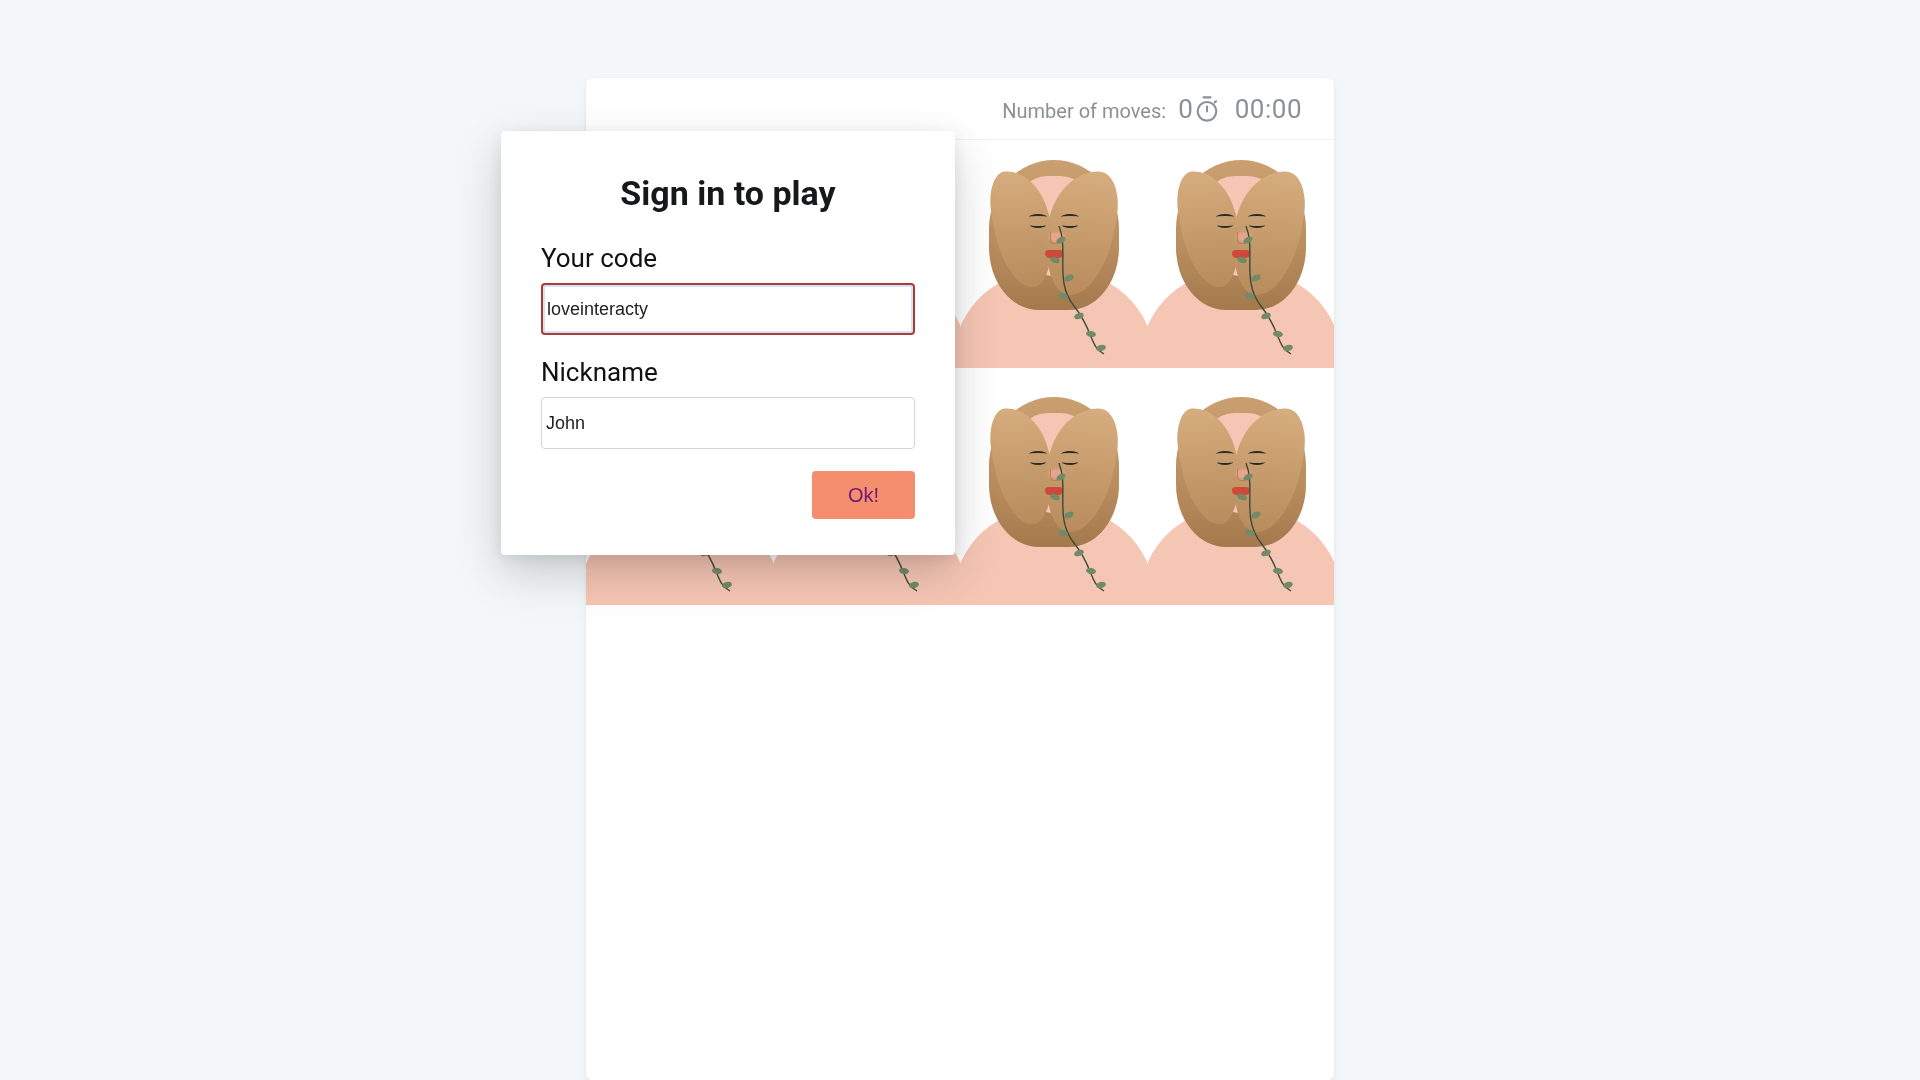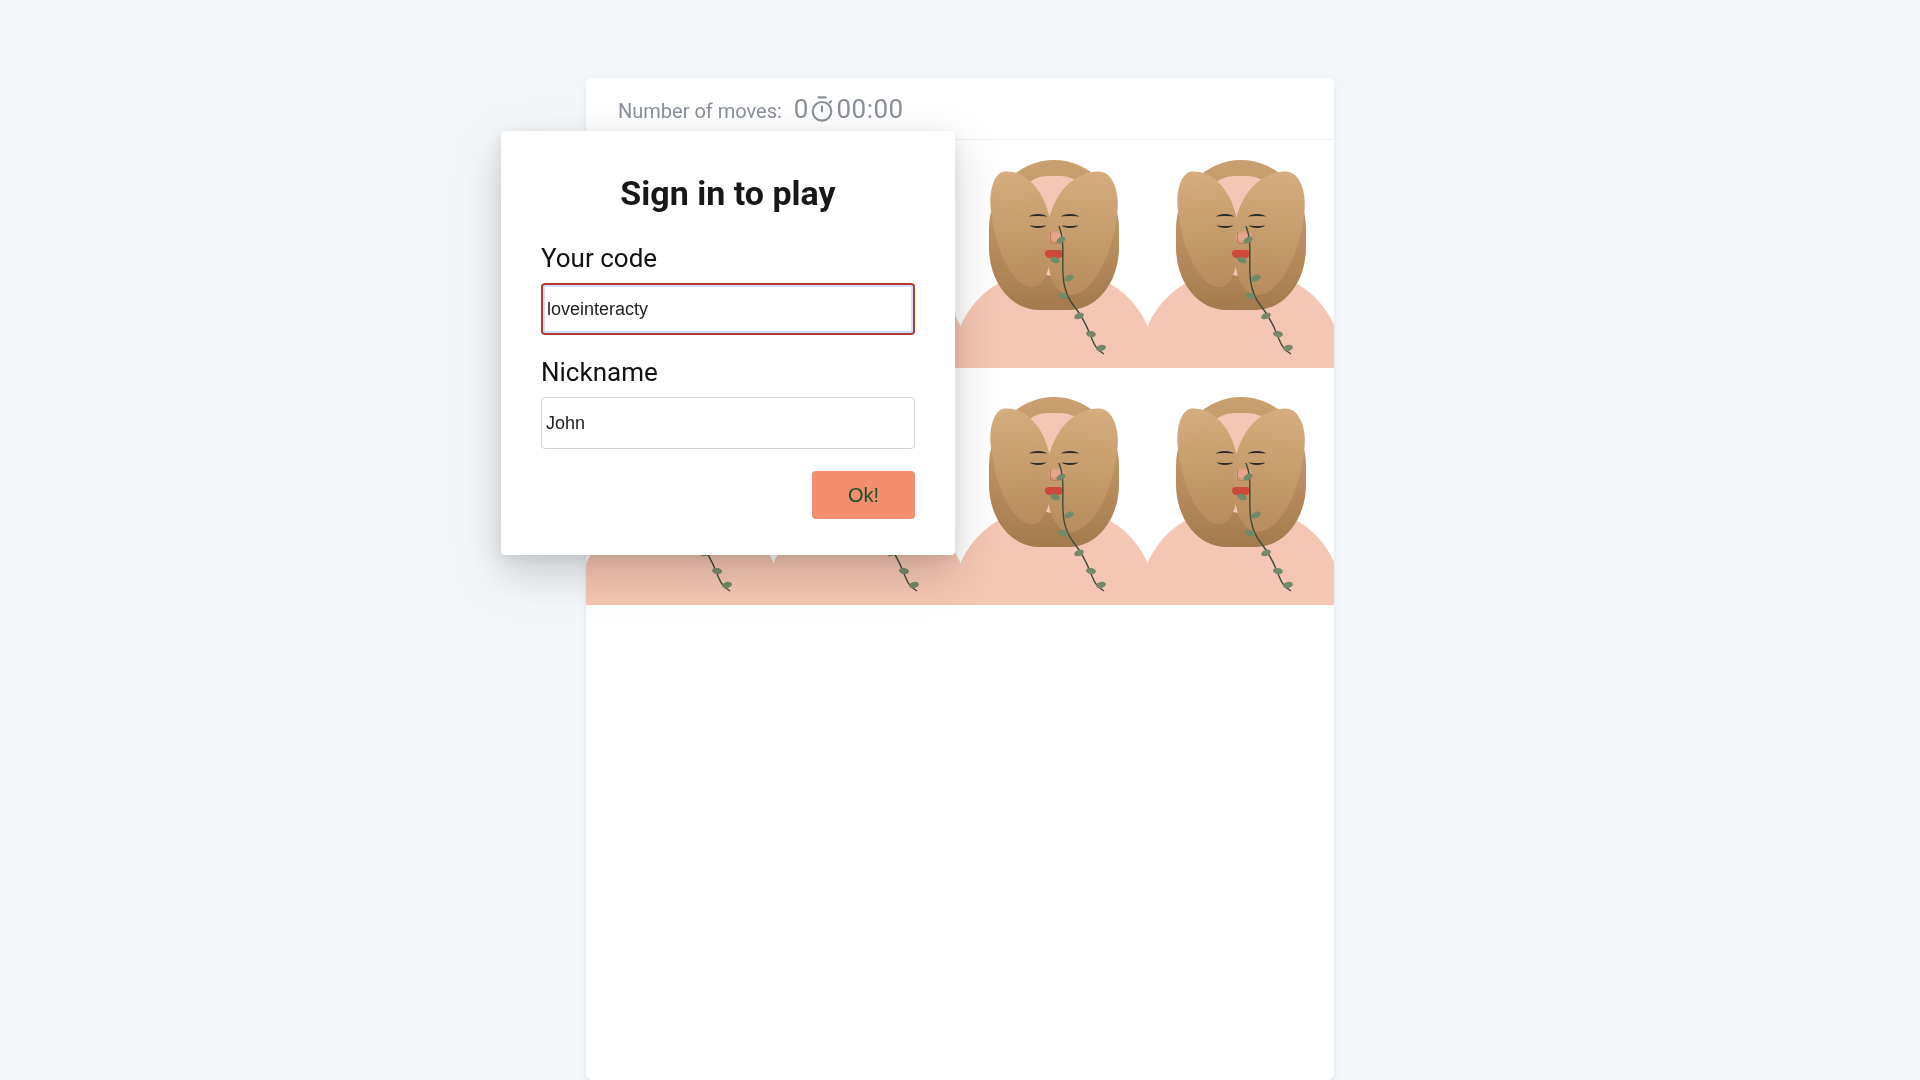--- a/index.html
+++ b/index.html
@@ -16,29 +16,30 @@
     background: #fff;
     border-radius: 6px;
     box-shadow: 0 1px 3px rgba(0,0,0,0.06), 0 4px 12px rgba(0,0,0,0.04);
     overflow: visible;
     position: relative;
   }
   .game-header {
     height: 62px;
     display: flex;
     align-items: center;
-    justify-content: flex-start;
+    justify-content: flex-end;
     padding: 0 32px;
     border-bottom: 1px solid #eef2f5;
     border-radius: 6px 6px 0 0;
+    margin-left: 36px;
   }
   .moves-wrap { display:flex; align-items:baseline; gap:12px; }
   .moves-label { color:#8a9099; font-size:20px; font-weight:400; }
   .moves-count { color:#8a9099; font-size:26px; font-weight:400; }
-  .time-wrap { display:flex; align-items:center; color:#8a9099; }
+  .time-wrap { display:flex; align-items:center; gap:14px; color:#8a9099; }
   .timer-icon svg { width:28px; height:28px; display:block; }
   .time-text { font-size:26px; letter-spacing:0.5px; }
   .card-grid {
     width:100%;
     height:473px;
     display:grid;
     grid-template-columns: repeat(4,1fr);
     grid-template-rows: repeat(2,1fr);
     border-radius:0 0 6px 6px;
     overflow:hidden;
@@ -171,21 +172,21 @@
     border-radius:4px;
     outline:none;
   }
   .form-input.focused {
     border:2px solid #b33a2f;
     box-shadow:0 0 0 2px #cfe2ff inset;
   }
   .btn-row { display:flex; justify-content:flex-end; margin-top:8px; }
   .btn-ok {
     background:#f58e6f;
-    color:#14532d;
+    color:#701a75;
     border:none;
     border-radius:4px;
     padding:0 36px;
     height:48px;
     font-size:20px;
     font-weight:500;
     cursor:pointer;
   }
 </style>
 </head>

